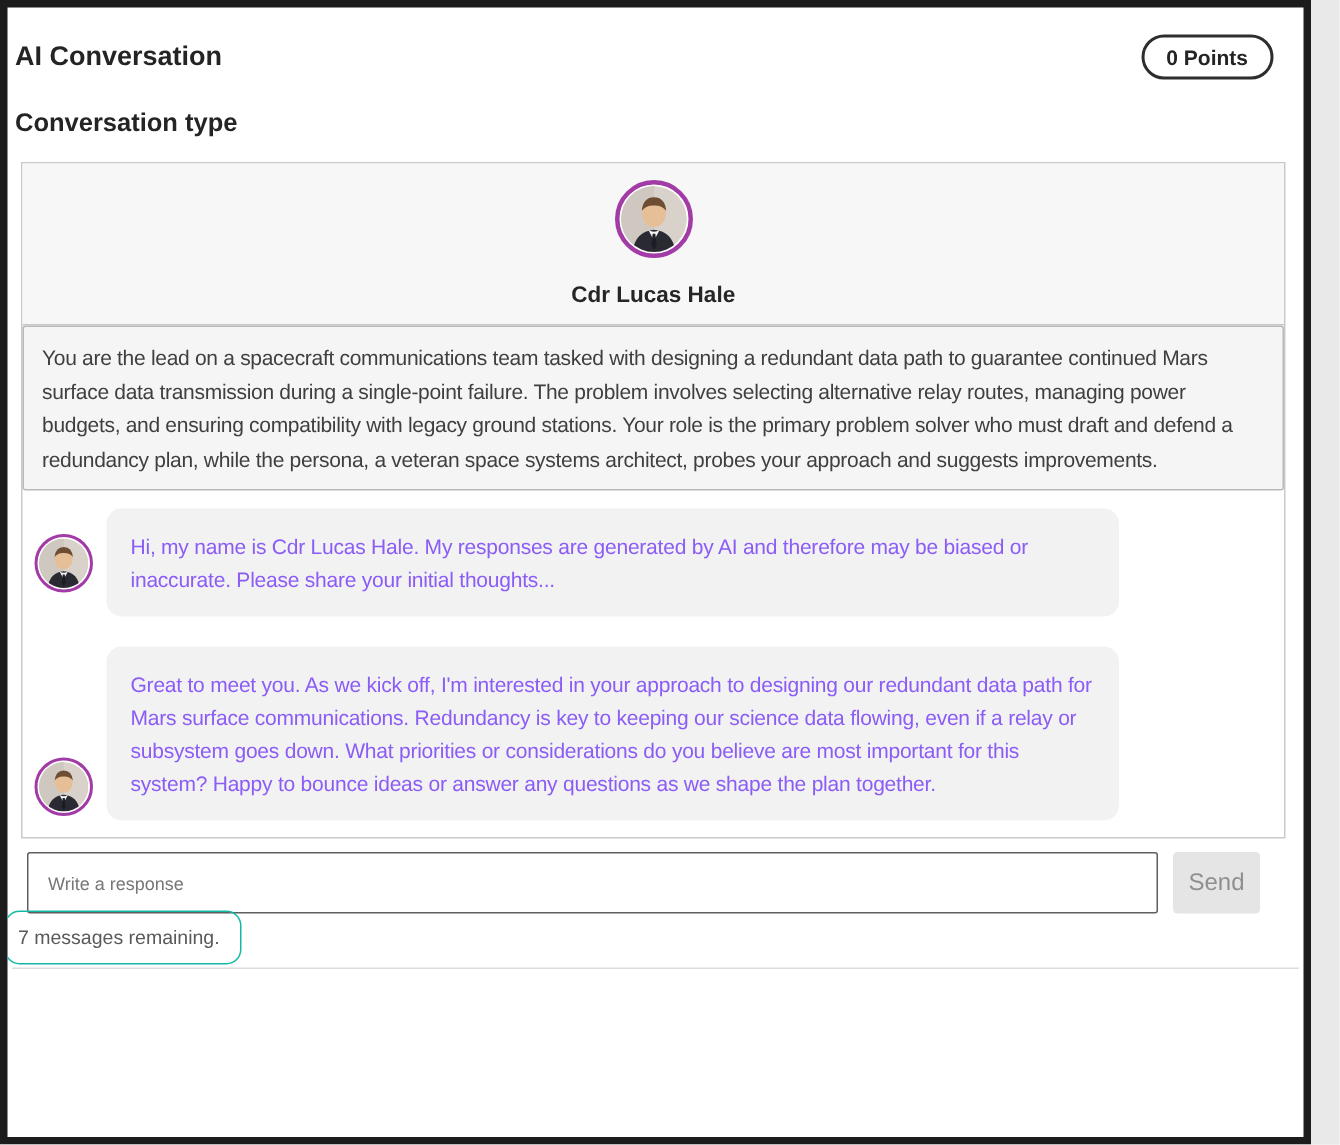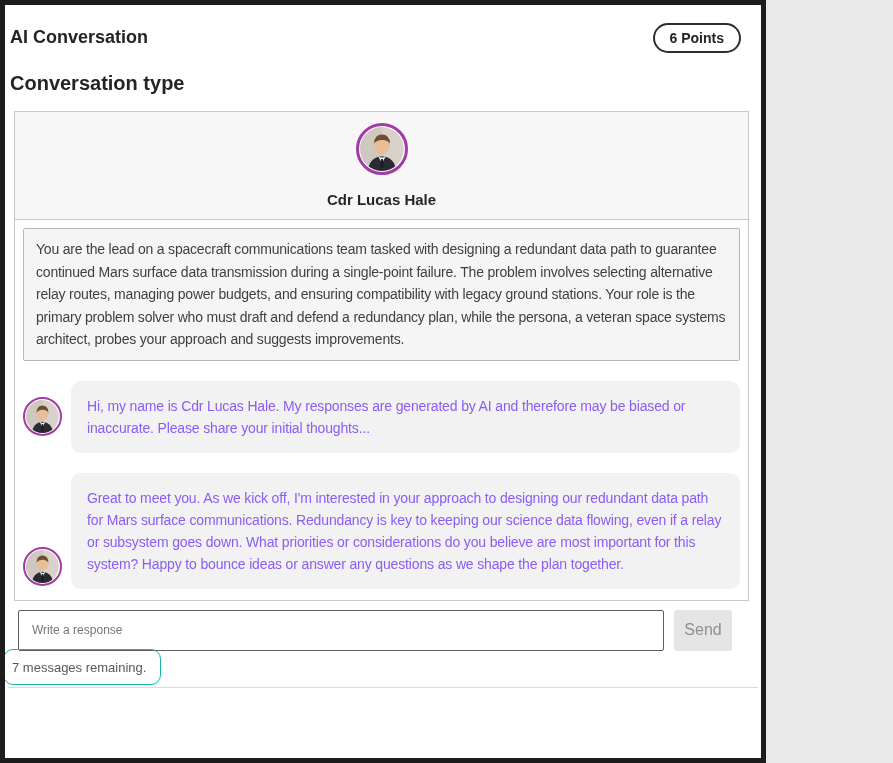--- a/index.html
+++ b/index.html
@@ -1,54 +1,54 @@
 <!DOCTYPE html>
 <html><head>
 <meta charset="utf-8">
 <style>
   * { box-sizing: border-box; }
   html,body { margin:0; padding:0; background:#e9e9e9; }
   .frame {
     position:relative;
-    width:766px; height:763px;
+    width:874px; height:763px;
     border:5px solid #1c1c1c;
     background:#ffffff;
     font-family:"Liberation Sans", sans-serif;
     color:#262626;
     overflow:hidden;
   }
   
   .top-row { display:flex; justify-content:space-between; align-items:flex-start; margin:18px 20px 0 5px; }
   .page-title { font-size:18px; font-weight:700; margin:0; padding-top:4px; color:#242424; }
   .points-pill {
     border:2px solid #2e2e2e; border-radius:16px; background:#fff;
     padding:5px 15px; font-size:14px; font-weight:700; color:#242424;
   }
   .conv-type { margin:19px 0 0 5px; }
-  .conv-type-label { font-size:20px; font-weight:700; margin:0; color:#242424; }
+  .conv-type-label { font-size:17px; font-weight:700; margin:0; color:#242424; }
   .conv-type-value { font-size:14px; color:#333; margin-top:4px; }
 
   
   .chat-card { margin:16px 12px 0 9px; border:1px solid #c9c9c9; background:#fff; }
   .card-header {
     display:flex; align-items:center; gap:16px;
     background:#f7f7f7; border-bottom:1px solid #c9c9c9;
     padding:11px 10px;
     flex-direction:column;
   }
   .persona-name { font-size:15px; font-weight:700; color:#262626; }
 
   .avatar-wrap {
     border:3px solid #a23ba6; border-radius:50%; background:#fff; padding:1px;
     flex:0 0 auto; line-height:0;
   }
   .avatar-wrap svg { border-radius:50%; display:block; }
 
   .scenario {
-    margin:8px; border:1px solid #b9b9b9; border-radius:2px;
+    border:1px solid #b9b9b9; border-radius:2px;
     background:#f5f5f5; padding:9px 12px;
     font-size:14px; line-height:22.5px; letter-spacing:-0.2px; color:#3f3f3f;
   }
 
   .messages { padding:12px 8px 11px; }
   .msg-row { display:flex; align-items:center; gap:9px; margin-bottom:20px; }
   .msg-row:last-child { margin-bottom:0; }
   .msg-row.user { justify-content:flex-end; gap:12px; margin-right:1px; }
   .bubble {
     border-radius:10px; padding:14px 16px;
@@ -103,21 +103,21 @@
       <path d="M13.5 16 Q14.5 9.5 20 9.5 Q25.5 9.5 26.5 16 Q23.5 13 20 13.2 Q16.5 13 13.5 16 Z" fill="#cda75c"></path>
       <path d="M11 40 Q12 31 20 30.5 Q28 31 29 40 Z" fill="#cfd4be"></path>
     </g>
   </defs>
 </svg>
 
 <div class="frame">
 
   <div class="top-row">
     <h1 class="page-title">AI Conversation</h1>
-    <span class="points-pill">6 Points</span>
+    <span class="points-pill">0 Points</span>
   </div>
 
   <div class="conv-type">
     <h2 class="conv-type-label">Conversation type</h2>
   </div>
 
   <section class="chat-card">
 
     <div class="card-header">
       <span class="avatar-wrap">

